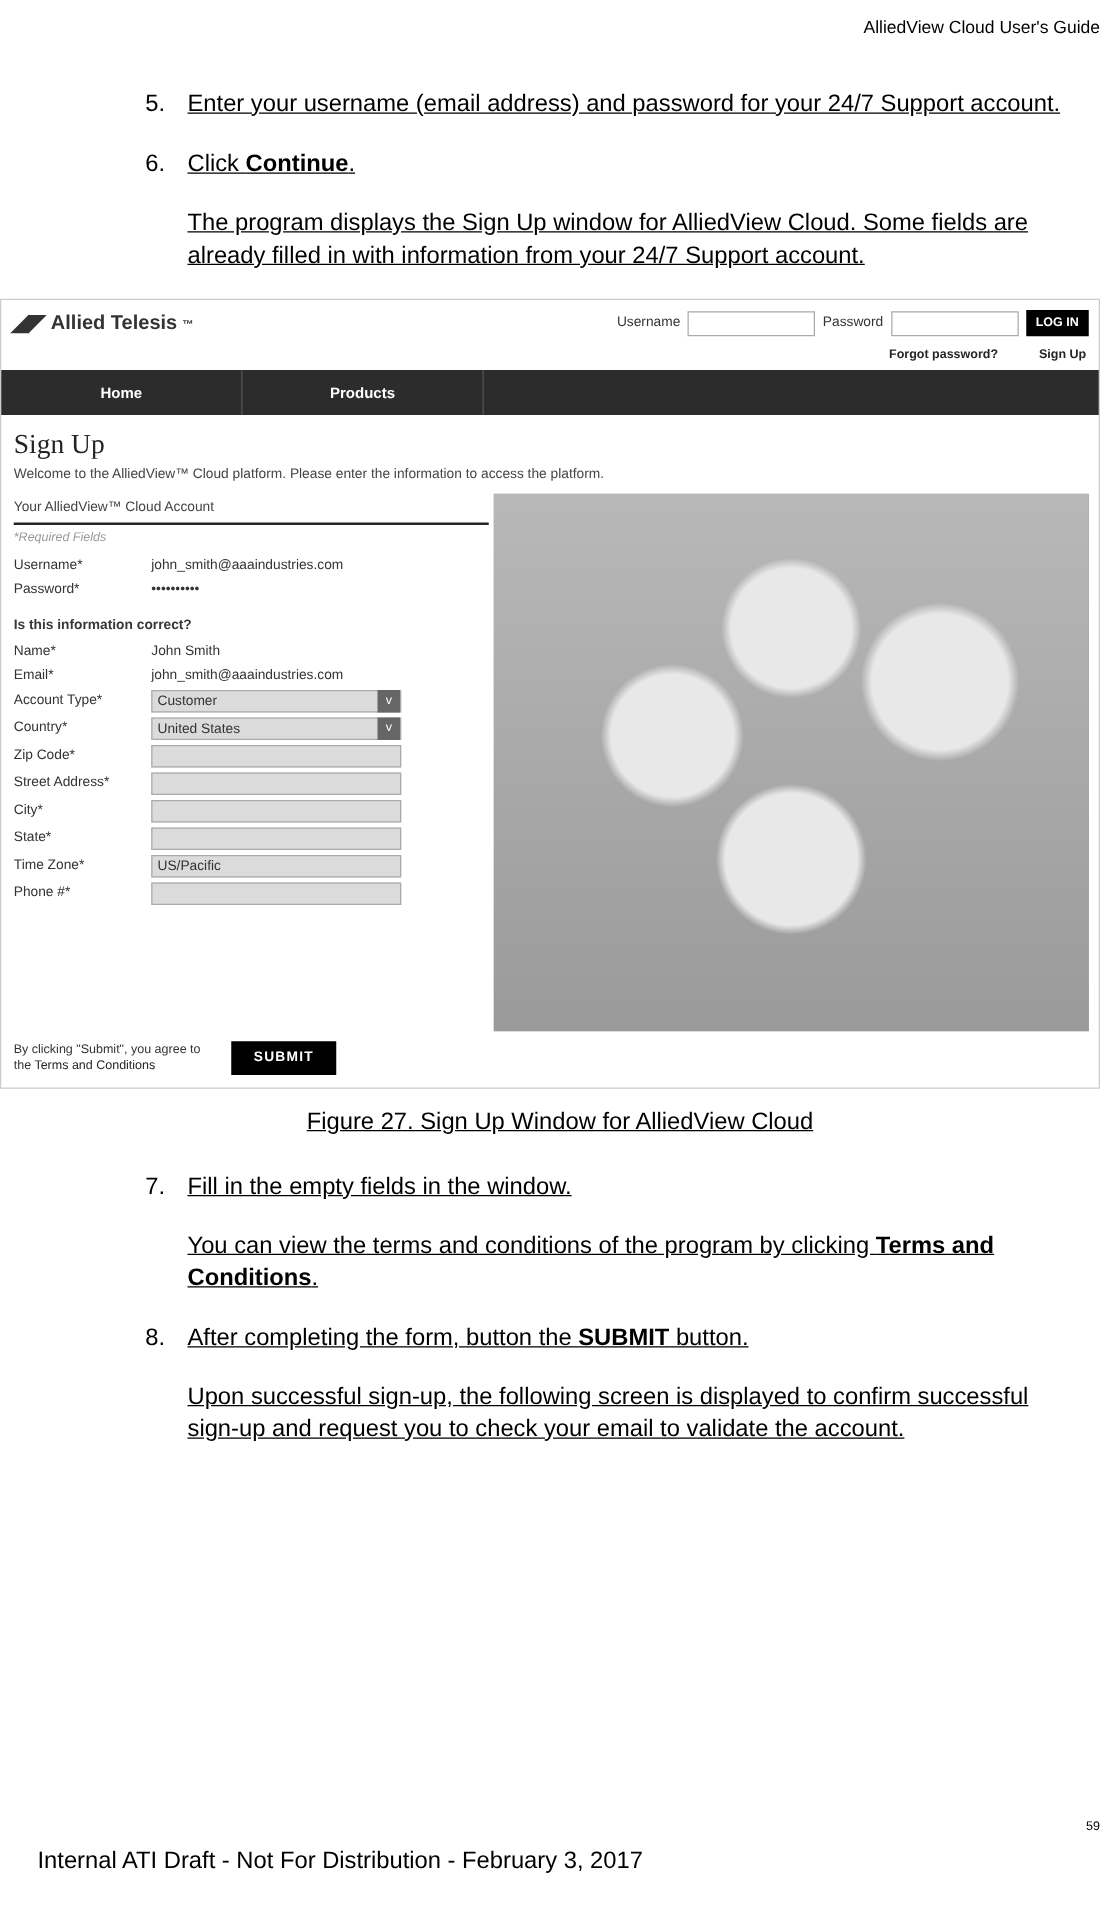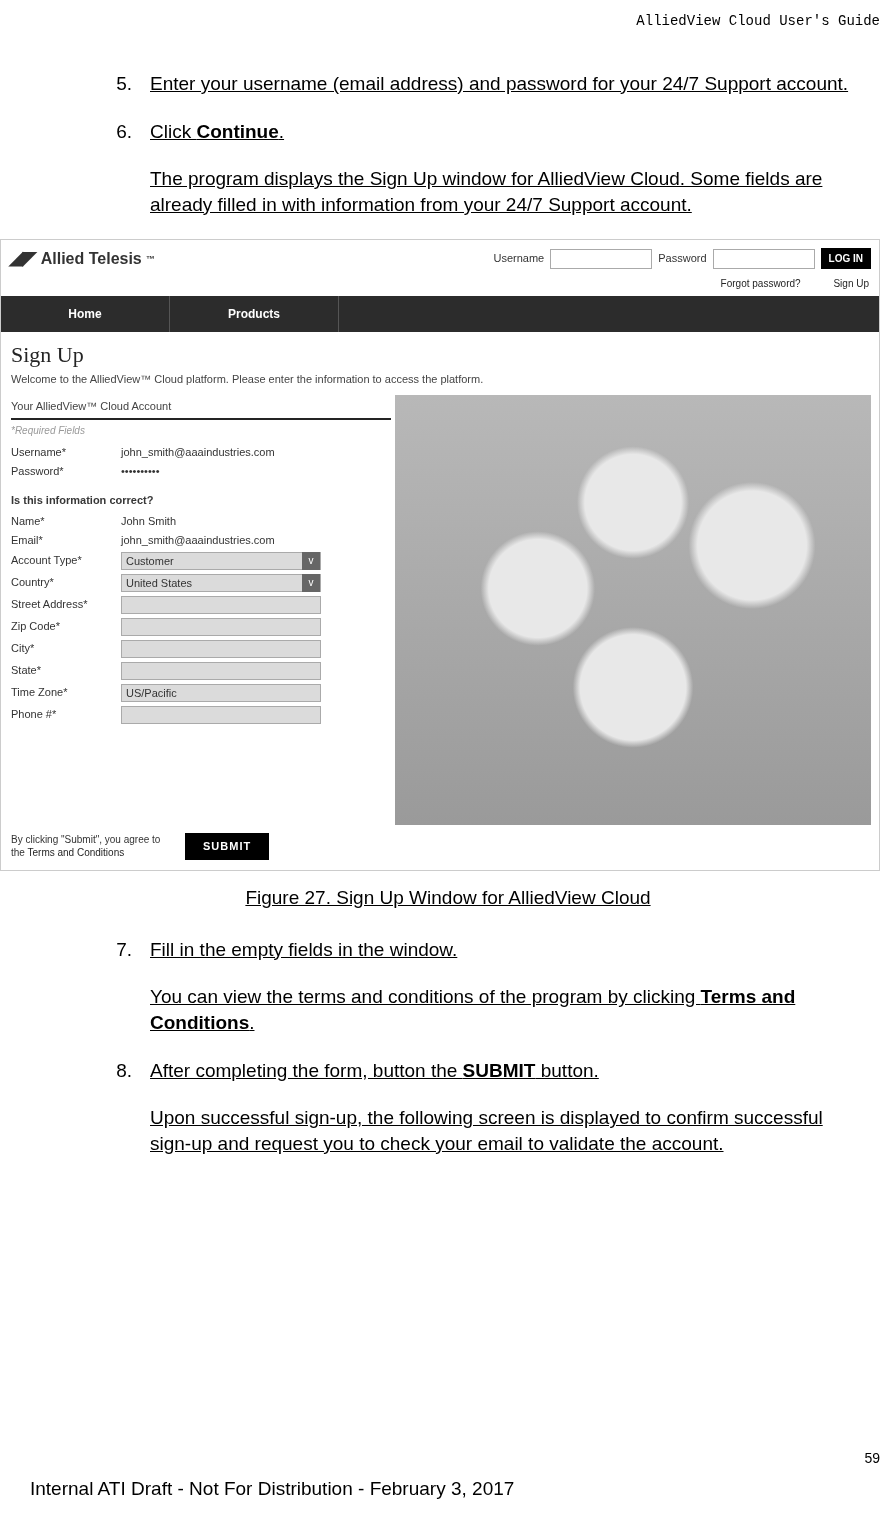--- a/index.html
+++ b/index.html
@@ -14,21 +14,20 @@
   }
   .page {
     position: relative;
     min-height: 1528px;
     box-sizing: border-box;
   }
   .header-right {
     text-align: right;
     padding: 12px 16px 0 0;
     font-size: 14px;
-    font-family: Liberation Mono, monospace;
   }
   .content {
     padding: 40px 30px 0 30px;
   }
   ol.steps {
     list-style: none;
     padding: 0;
     margin: 0;
   }
   ol.steps > li {
@@ -82,29 +81,29 @@
     font-weight: bold;
     padding: 4px 8px;
     font-size: 10px;
   }
   .loginlinks {
     text-align: right;
     font-size: 10px;
     color: #a00;
     padding: 0 10px 6px 0;
   }
-  .loginlinks span { margin-left: 30px; }
+  .loginlinks span { margin-left: 30px; font-weight: bold; }
   .navbar {
     background: #2c2c2c;
     display: flex;
     color: #fff;
     font-size: 12px;
   }
   .navbar div {
-    padding: 10px 4px;
+    padding: 10px 16px;
     width: 160px;
     text-align: center;
     border-right: 1px solid #555;
     font-weight: bold;
   }
   .signup-title {
     color: #a00;
     font-size: 22px;
     padding: 8px 10px 0 10px;
     font-family: Georgia, serif;
@@ -188,21 +187,21 @@
   .caption {
     text-align: center;
     margin: 14px 0 26px 0;
     font-size: 19px;
     text-decoration: underline;
   }
   .pageno {
     position: absolute;
     right: 16px;
     bottom: 60px;
-    font-size: 14px;
+    font-size: 10px;
   }
   .footer {
     position: absolute;
     left: 30px;
     bottom: 26px;
     font-size: 19px;
   }
 </style>
 </head>
 <body>
@@ -290,27 +289,27 @@
         <div class="row">
           <div class="lab">Country*</div>
           <div class="val">
               <div class="field sel">
                 <span>United States</span>
                 <span class="chev">v</span>
               </div>
             </div>
         </div>
         <div class="row">
+          <div class="lab">Zip Code*</div>
+          <div class="val">
+              <div class="field"></div>
+            </div>
+        </div>
+        <div class="row">
           <div class="lab">Street Address*</div>
-          <div class="val">
-              <div class="field"></div>
-            </div>
-        </div>
-        <div class="row">
-          <div class="lab">Zip Code*</div>
           <div class="val">
               <div class="field"></div>
             </div>
         </div>
         <div class="row">
           <div class="lab">City*</div>
           <div class="val">
               <div class="field"></div>
             </div>
         </div>

